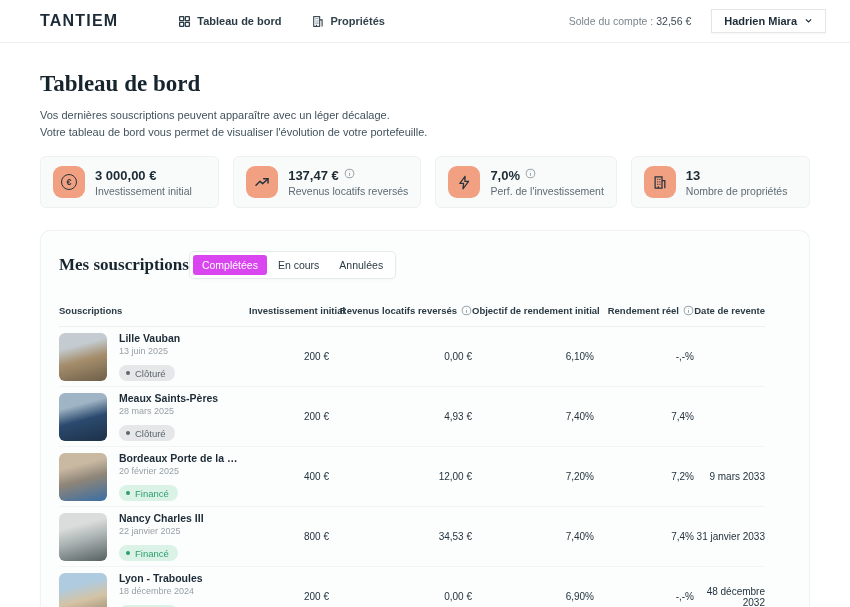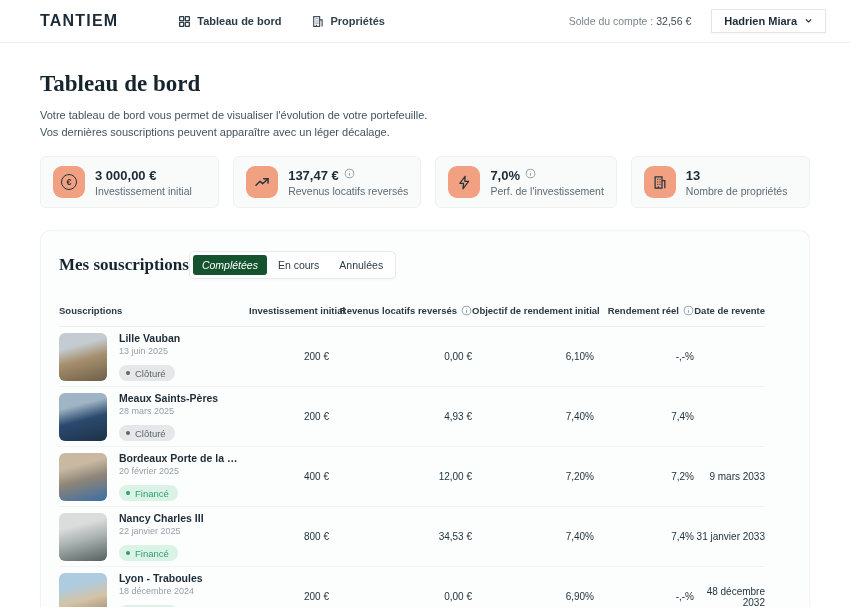--- a/index.html
+++ b/index.html
@@ -47,21 +47,21 @@
   .panel { margin:22px 40px 0; background:#fcfdfd; border:1px solid #f0f2f3;
     border-radius:10px 10px 0 0; border-bottom:none; padding:20px 18px 0;
     box-shadow:0 1px 3px rgba(0,0,0,.03); min-height:420px; }
   .panel-head { display:flex; align-items:center; justify-content:flex-start; }
   .panel-title { font-family:"Liberation Serif", serif; font-size:17px; font-weight:700;
     color:#16242e; }
   .tabs { display:flex; gap:2px; background:#fff; border:1px solid #e7eaec; border-radius:5px;
     padding:3px; box-shadow:0 1px 2px rgba(0,0,0,.03); }
   .tab { font-size:10.5px; padding:4px 9px; border-radius:3px; color:#2a3a44; cursor:pointer;
     background:transparent; border:none; font-family:"Liberation Sans", sans-serif; white-space:nowrap; }
-  .tab.active { background:#14532d; color:#fff;font-style:italic; }
+  .tab.active { background:#d946ef; color:#fff; }
 
   
   .table { margin-top:20px; padding-right:26px; }
   .thead, .trow { display:grid; grid-template-columns:190px 80px 143px 122px 100px 71px;
     align-items:center; }
   .thead { padding:6px 0 10px; border-bottom:1px solid #edeff0; }
   .th { font-size:9.5px; font-weight:700; color:#2a3a44; white-space:nowrap; }
   .th.num, .td.num { text-align:right; }
   .th.with-icon { display:inline-flex; justify-content:flex-end; align-items:center; gap:4px; }
   .trow { min-height:57px; border-bottom:1px solid #f1f3f4; cursor:pointer; }
@@ -119,22 +119,22 @@
           <polyline points="5 9 12 16 19 9"></polyline>
         </svg>
       </span>
     </button>
   </div>
 </div>
 
 <div class="main">
   <h1 class="page-title">Tableau de bord</h1>
   <div class="page-desc">
+    <div>Vos dernières souscriptions peuvent apparaître avec un léger décalage.</div>
     <div>Votre tableau de bord vous permet de visualiser l'évolution de votre portefeuille.</div>
-    <div>Vos dernières souscriptions peuvent apparaître avec un léger décalage.</div>
   </div>
 
   <div class="stats">
 
     <div class="stat-card">
       <div class="stat-icon">
           <span class="coin">€</span>
         </div>
       <div>
         <div class="stat-value">

